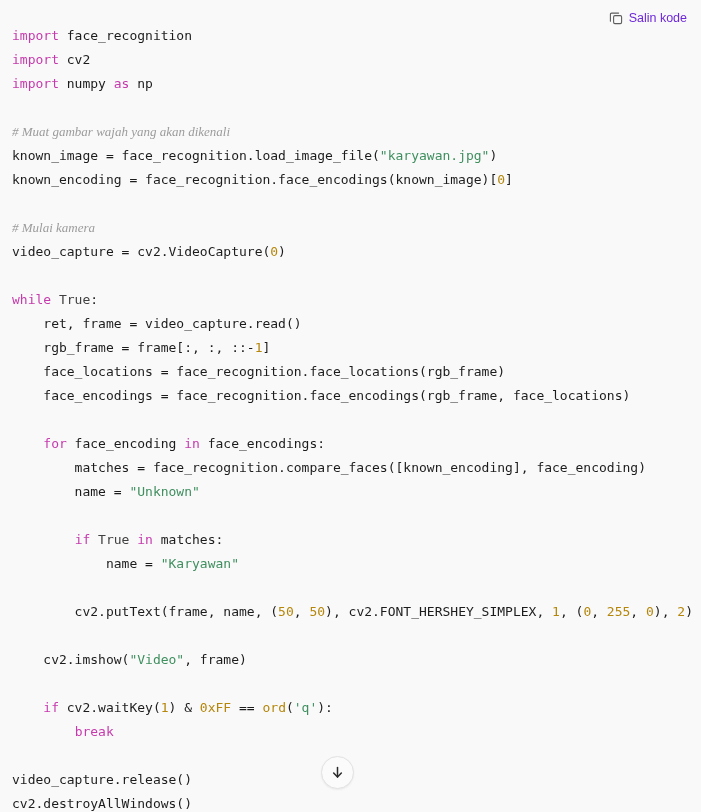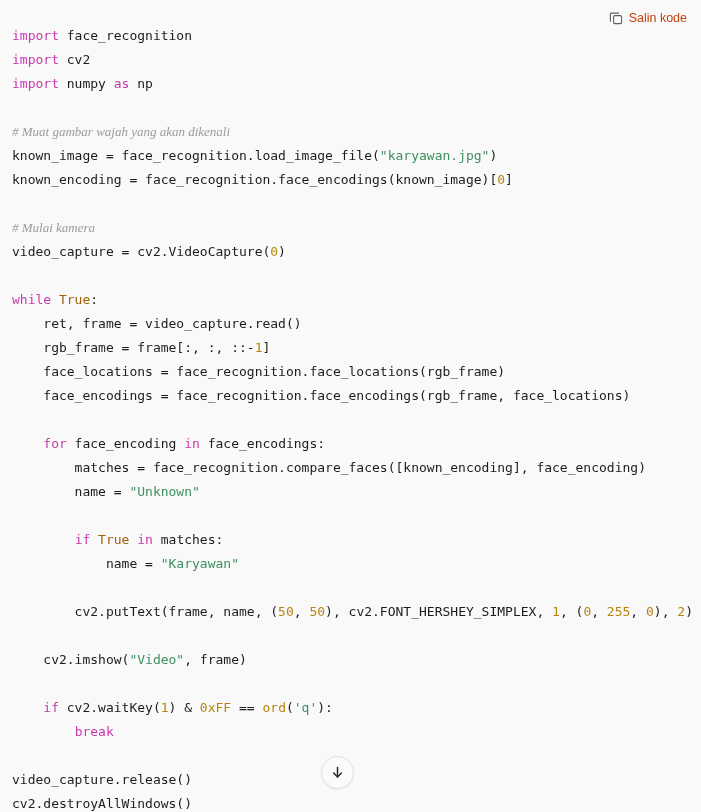--- a/index.html
+++ b/index.html
@@ -29,21 +29,21 @@
     box-sizing: border-box;
   }
   #copy-button {
     display: inline-flex;
     align-items: center;
     gap: 6px;
     background: transparent;
     border: none;
     cursor: pointer;
     padding: 2px 4px;
-    color: #c2410c;
+    color: #6d28d9;
     font-family: "Liberation Sans", sans-serif;
     font-size: 12.5px;
     line-height: 1;
   }
   #copy-button .copy-glyph {
     display: inline-block;
     width: 14px;
     height: 14px;
     position: relative;
     flex: 0 0 auto;
@@ -67,21 +67,21 @@
     font-size: 13px;
     line-height: 24px;
     color: #1c1c1c;
     white-space: pre;
     tab-size: 4;
   }
   .ln { display: block; min-height: 24px; }
 
   
   .tok-kw      { color: #c63aad; }          
-  .tok-const   { color: #a16207; text-align: right; }          
+  .tok-const   { color: #404040; text-align: right; }          
   .tok-str     { color: #3f8f5f; }          
   .tok-num     { color: #b5860a; }          
   .tok-builtin { color: #b5860a; }          
   .tok-com     { color: #9b9b9b; font-style: italic; font-family: Liberation Serif, serif; }   
   .tok-plain   { color: #1c1c1c; }
 
   
   #scroll-down-button {
     position: absolute;
     left: 321px;

